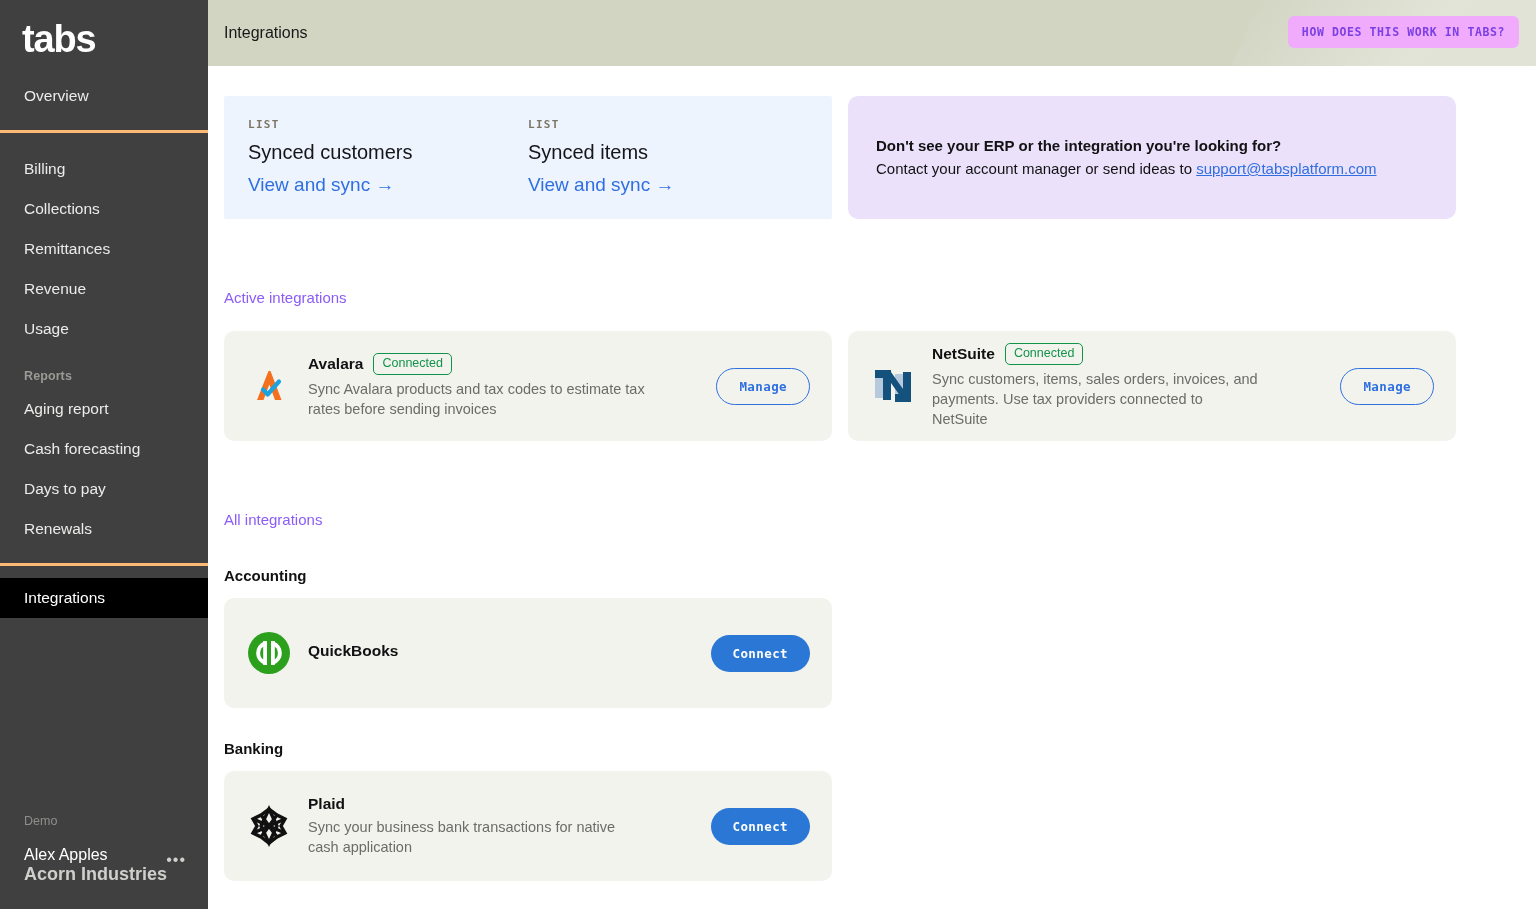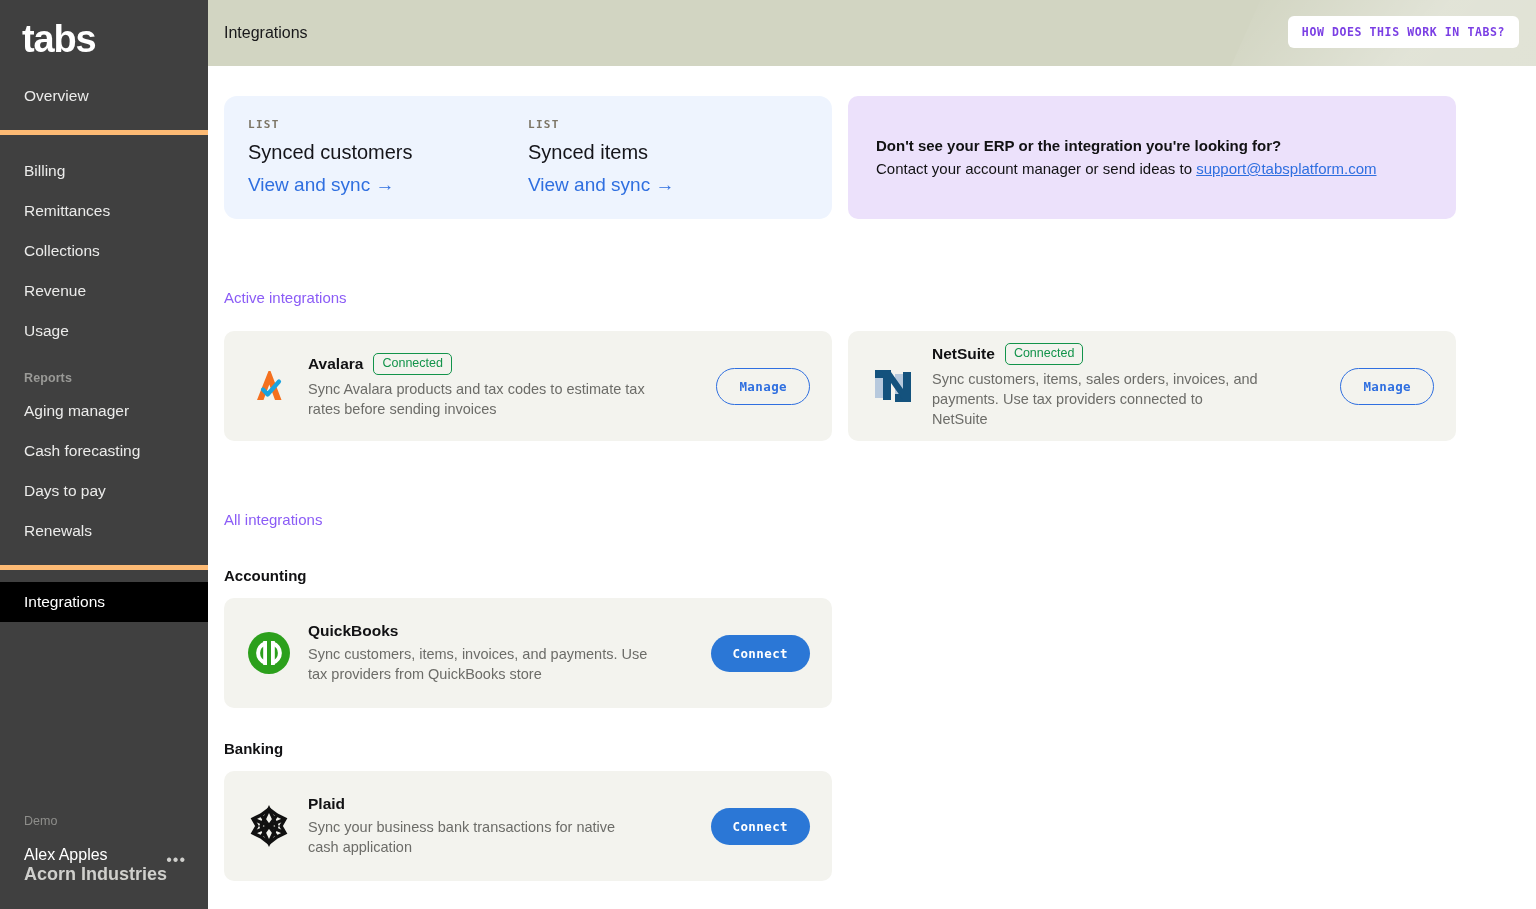--- a/index.html
+++ b/index.html
@@ -25,21 +25,21 @@
   .brand {
     font-size: 38px;
     font-weight: 700;
     letter-spacing: -1.2px;
     color: #ffffff;
     padding: 18px 0 0 22px;
     height: 76px;
     line-height: 42px;
   }
   .nav-group { padding: 0 0 14px 0; }
-  .nav-group.divided { border-top: 5px solid #fdba74; padding-top: 16px; }
+  .nav-group.divided { border-top: 3px solid #fdba74; padding-top: 16px; }
   .nav-item {
     display: block;
     font-size: 15.5px;
     color: #ebebea;
     padding: 10px 0 10px 24px;
     line-height: 20px;
     cursor: pointer;
     white-space: nowrap;
   }
   .nav-item.active {
@@ -111,21 +111,21 @@
   .page-title {
     font-size: 16px;
     color: #18181a;
     position: relative;
     z-index: 2;
   }
   .help-btn {
     position: absolute;
     right: 17px;
     top: 16px;
-    background: #ffffff;
+    background: #f0abfc;
     color: #7b3fe4;
     border: none;
     border-radius: 6px;
     font-family: "DejaVu Sans Mono", "Liberation Mono", monospace;
     font-size: 11.5px;
     font-weight: 700;
     letter-spacing: 0.6px;
     padding: 9px 14px;
     cursor: pointer;
     z-index: 3;
@@ -139,21 +139,21 @@
   
   .grid2 {
     display: grid;
     grid-template-columns: 608px 608px;
     gap: 16px;
     margin-left: 16px;
   }
 
   .list-card {
     background: #eef4fe;
-    border-radius: 13px;
+    border-radius: 2px;
     padding: 22px 24px 12px 24px;
     display: flex;
     gap: 0;
   }
   .list-col { width: 288px; }
   .list-kicker {
     font-family: "DejaVu Sans Mono", "Liberation Mono", monospace;
     font-size: 11px;
     font-weight: 700;
     letter-spacing: 1.3px;
@@ -287,29 +287,29 @@
 
   <aside class="sidebar">
     <div class="brand">tabs</div>
 
     <div class="nav-group">
       <div class="nav-item">Overview</div>
     </div>
 
     <div class="nav-group divided">
       <div class="nav-item">Billing</div>
+      <div class="nav-item">Collections</div>
       <div class="nav-item">Remittances</div>
-      <div class="nav-item">Collections</div>
       <div class="nav-item">Revenue</div>
       <div class="nav-item">Usage</div>
     </div>
 
     <div class="nav-group">
       <div class="nav-section-label">Reports</div>
-      <div class="nav-item">Aging manager</div>
+      <div class="nav-item">Aging report</div>
       <div class="nav-item">Cash forecasting</div>
       <div class="nav-item">Days to pay</div>
       <div class="nav-item">Renewals</div>
     </div>
 
     <div class="nav-group divided" style="padding-top:12px;padding-bottom:0;">
       <div class="nav-item active">Integrations</div>
     </div>
 
     <div class="nav-spacer"></div>
@@ -407,21 +407,20 @@
               <path d="M19 13.5 A10 10 0 0 0 19 32.5" stroke="#ffffff" stroke-width="4" fill="none" stroke-linecap="round"></path>
               <path d="M27 13.5 A10 10 0 0 1 27 32.5" stroke="#ffffff" stroke-width="4" fill="none" stroke-linecap="round"></path>
               <rect x="17.2" y="11" width="3.8" height="24" fill="#ffffff"></rect>
               <rect x="25" y="11" width="3.8" height="24" fill="#ffffff"></rect>
             </svg>
           </div>
           <div class="integ-body">
             <div class="integ-titlerow">
               <span class="integ-name">QuickBooks</span>
             </div>
-            <div class="integ-desc">Sync customers,  items, invoices, and payments. Use tax providers from QuickBooks store</div>
           </div>
           <button class="btn btn-primary">Connect</button>
         </div>
         <div></div>
       </div>
 
       <div class="sub-h">Banking</div>
       <div class="grid2">
         <div class="integ-card">
           <div class="integ-logo">

